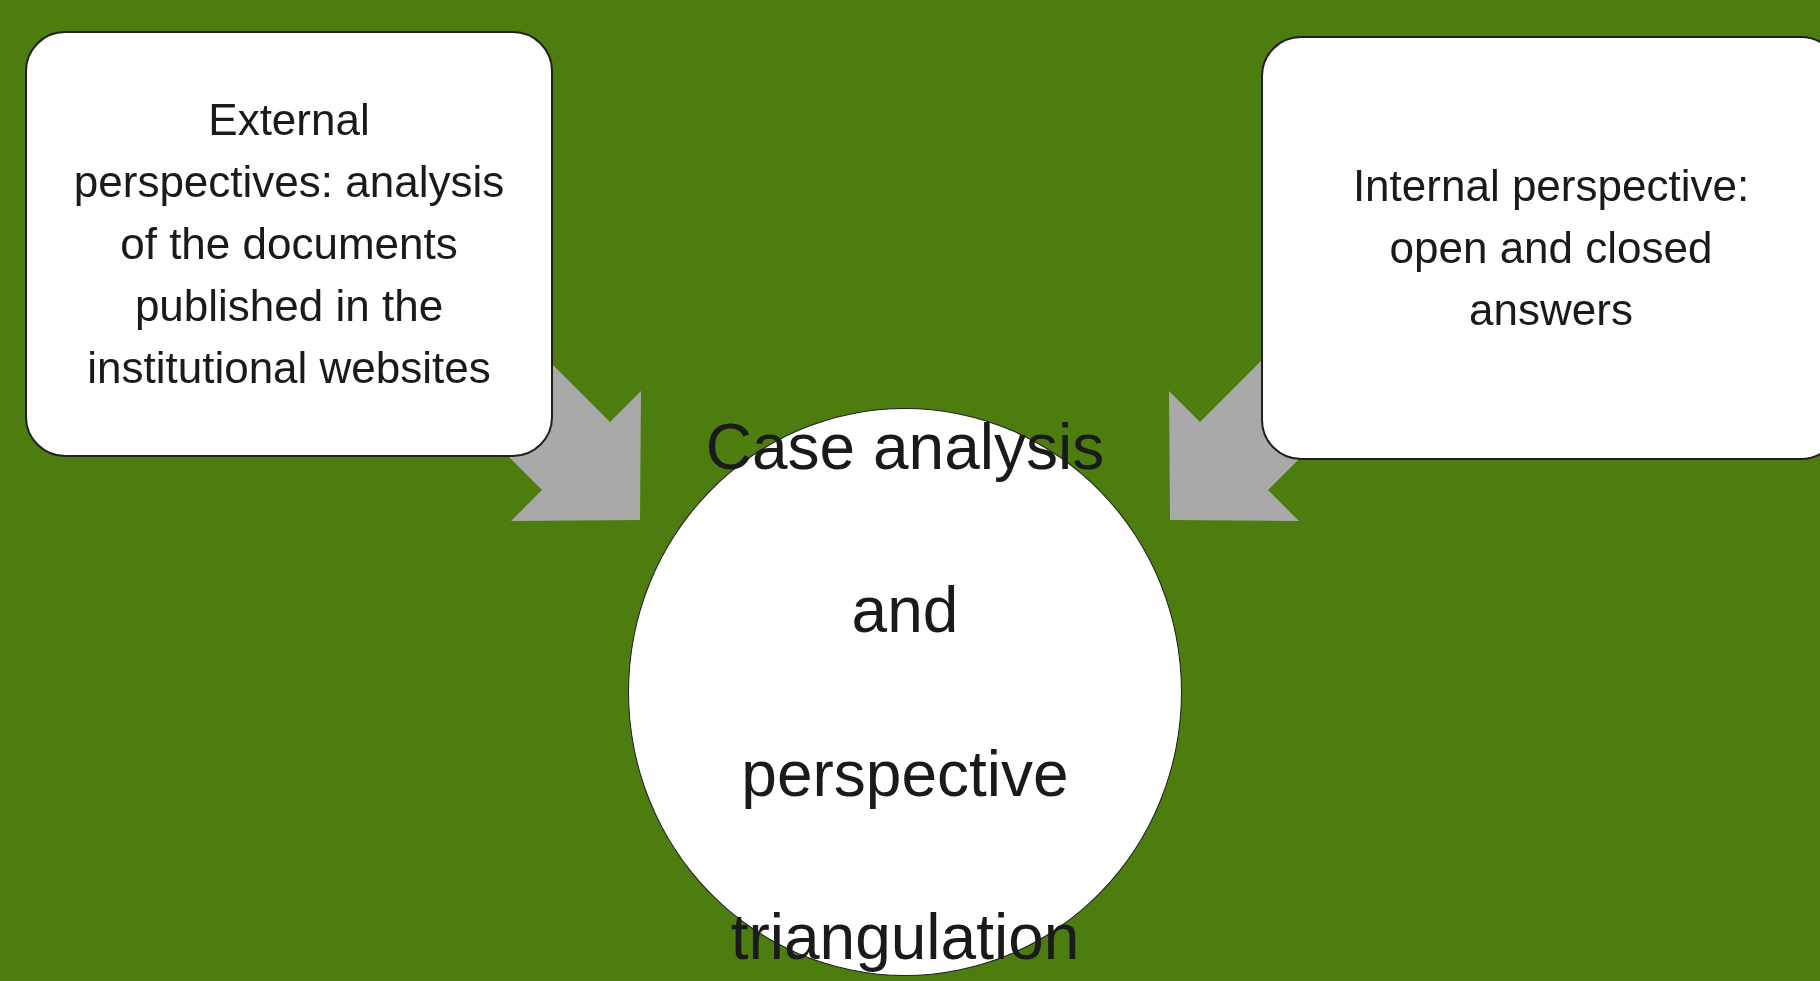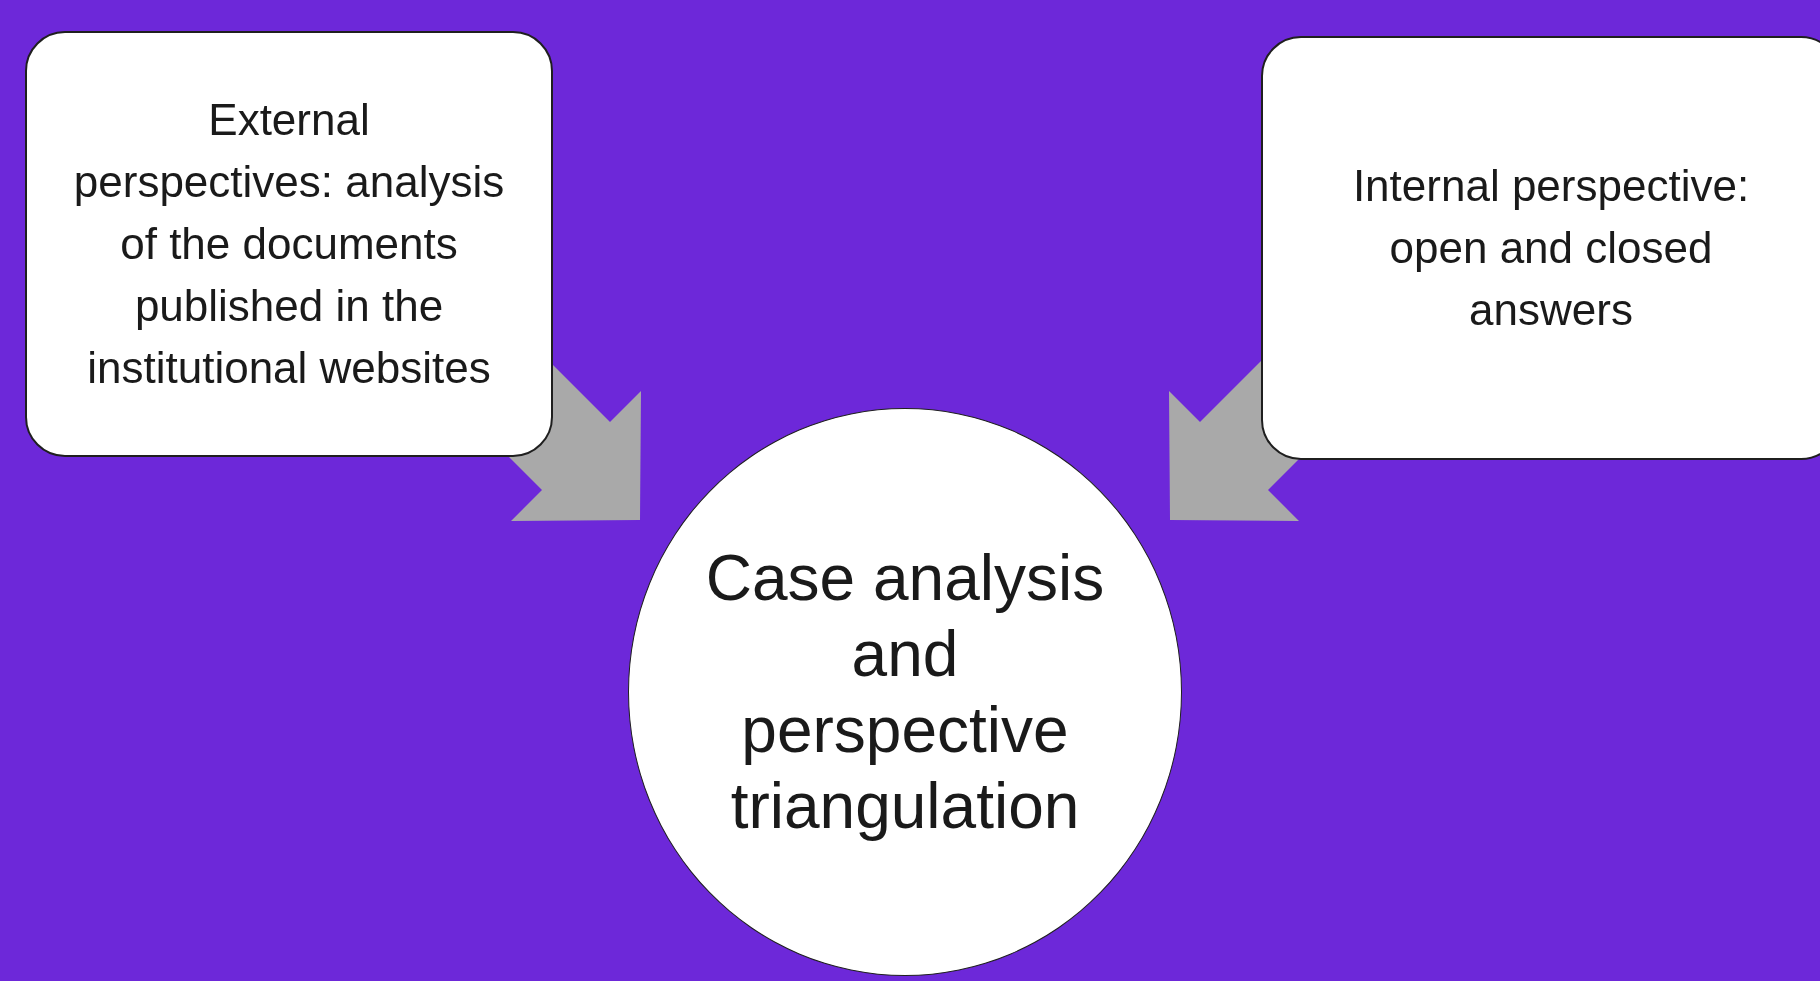--- a/index.html
+++ b/index.html
@@ -4,21 +4,21 @@
 <style>
   html, body {
     margin: 0;
     padding: 0;
     background: #ffffff;
   }
   #stage {
     position: relative;
     width: 1820px;
     height: 981px;
-    background: #6d28d9;
+    background: #4d7c0f;
     overflow: hidden;
     font-family: "Liberation Sans", sans-serif;
     color: #1a1a1a;
   }
   #arrow-layer {
     position: absolute;
     left: 0;
     top: 0;
     width: 1820px;
     height: 981px;
@@ -59,21 +59,21 @@
     left: 628px;
     top: 408px;
     width: 554px;
     height: 568px;
     background: #ffffff;
     border: 1.8px solid #1f1f1f;
     border-radius: 50%;
     display: flex;
     flex-direction: column;
     align-items: center;
-    justify-content: center;
+    justify-content: space-between;
     text-align: center;
     z-index: 2;
     box-sizing: border-box;
   }
   #center-circle .ln {
     font-size: 64px;
     line-height: 76px;
     white-space: nowrap;
   }
 </style>

